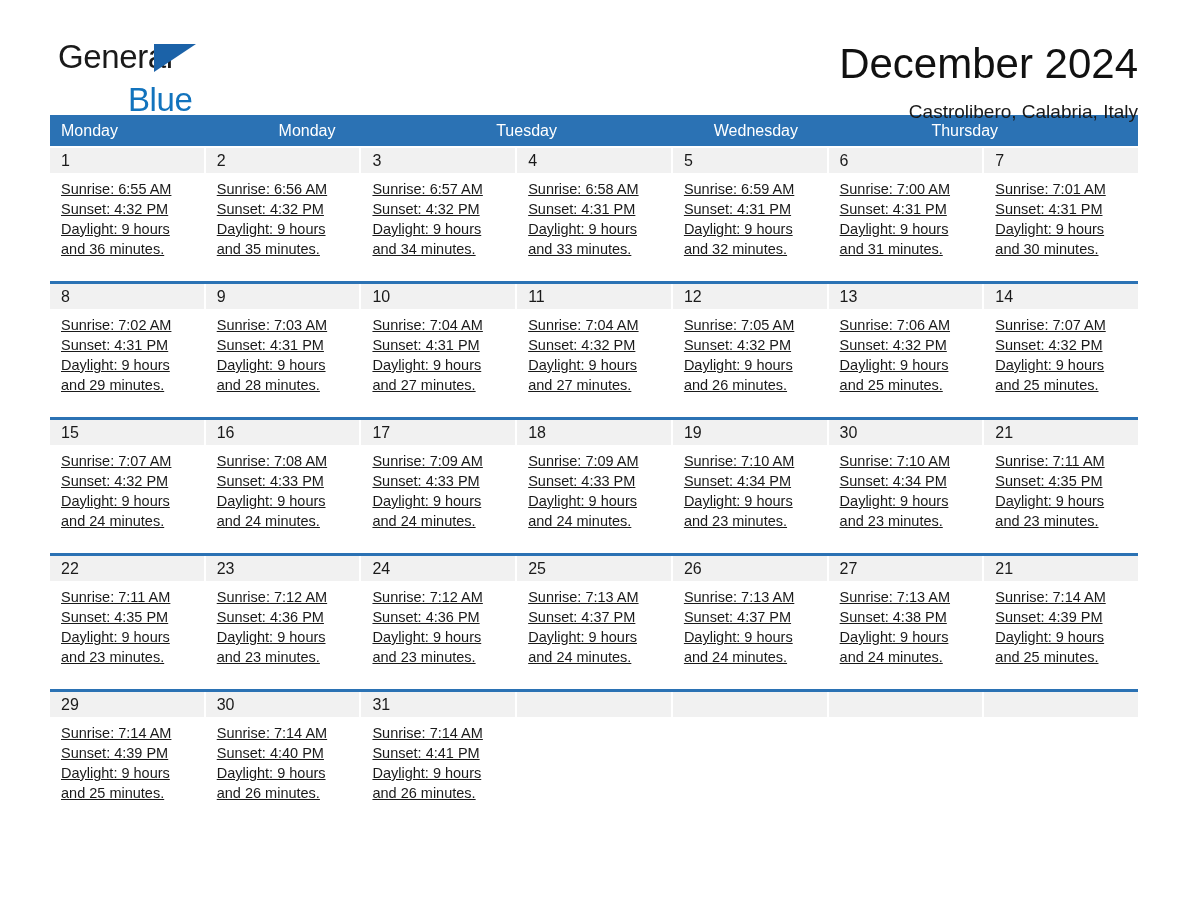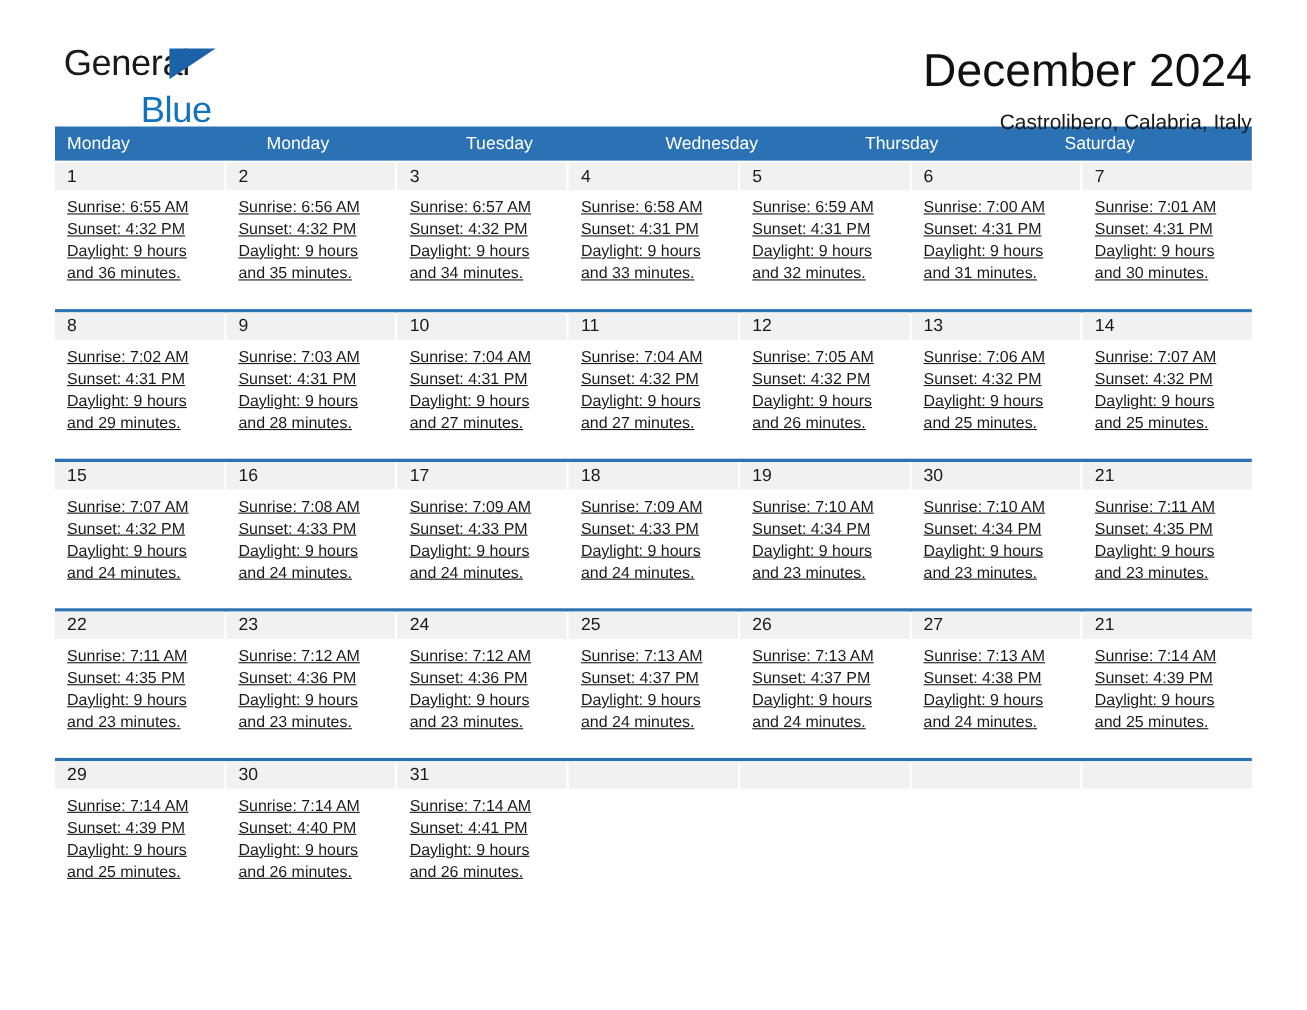--- a/index.html
+++ b/index.html
@@ -174,21 +174,20 @@
   </div>
 
   <div class="calendar">
 
     <div class="weekdays">
       <div class="weekday">Monday</div>
       <div class="weekday">Monday</div>
       <div class="weekday">Tuesday</div>
       <div class="weekday">Wednesday</div>
       <div class="weekday">Thursday</div>
-      <div class="weekday">Saturday</div>
     </div>
 
     <div class="week first">
       <div class="cell">
         <div class="daynum-band"><span class="daynum">1</span></div>
         <div class="info">
           <div>Sunrise: 6:55 AM</div>
           <div>Sunset: 4:32 PM</div>
           <div>Daylight: 9 hours</div>
           <div>and 36 minutes.</div>

